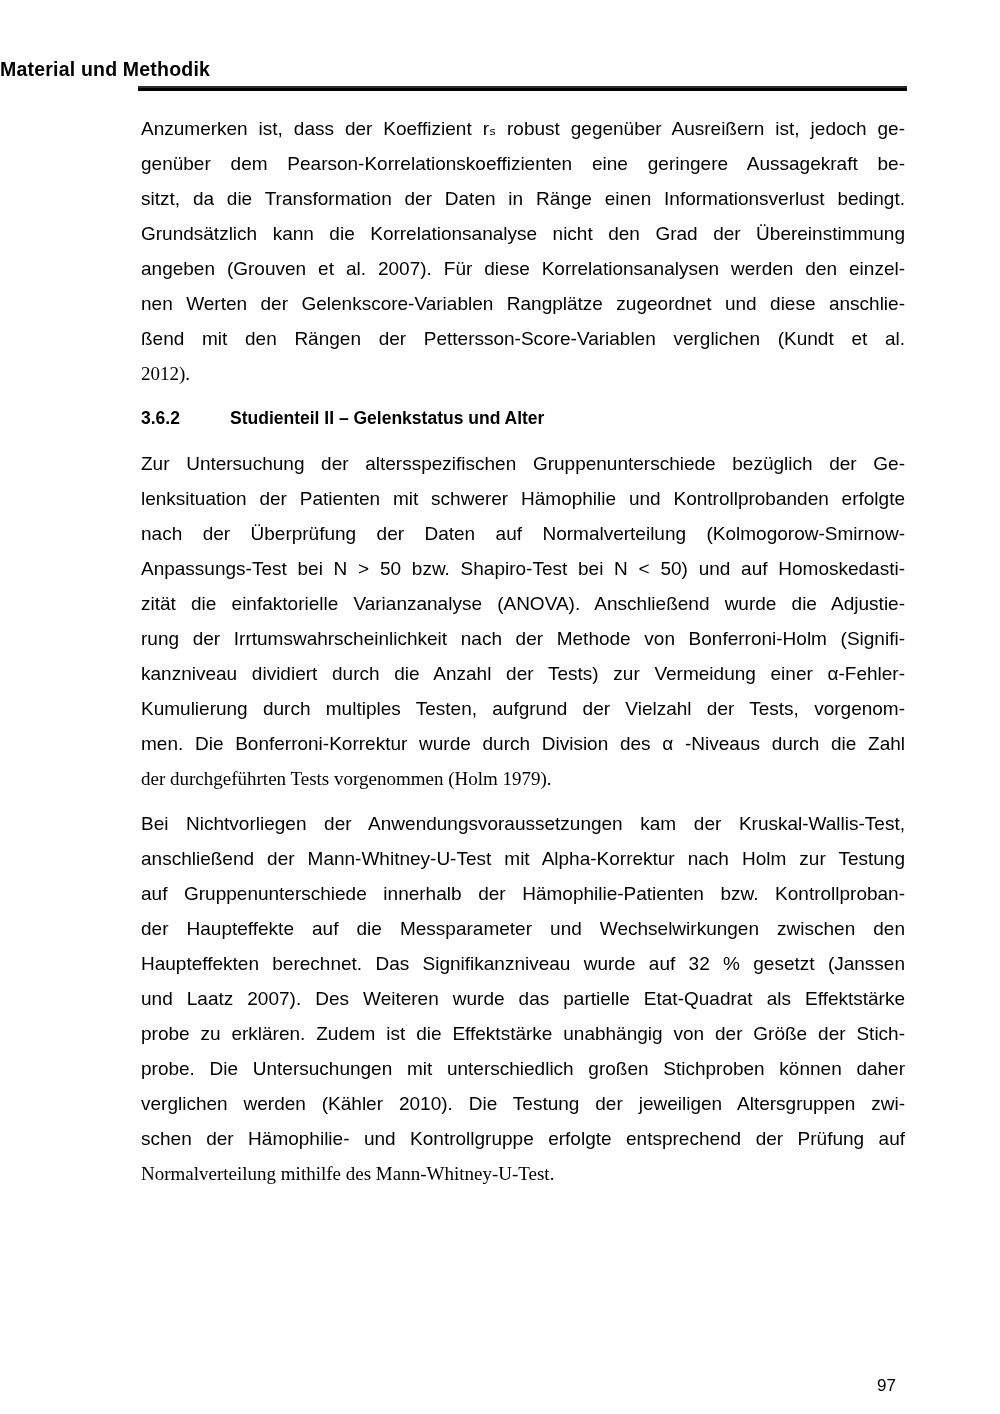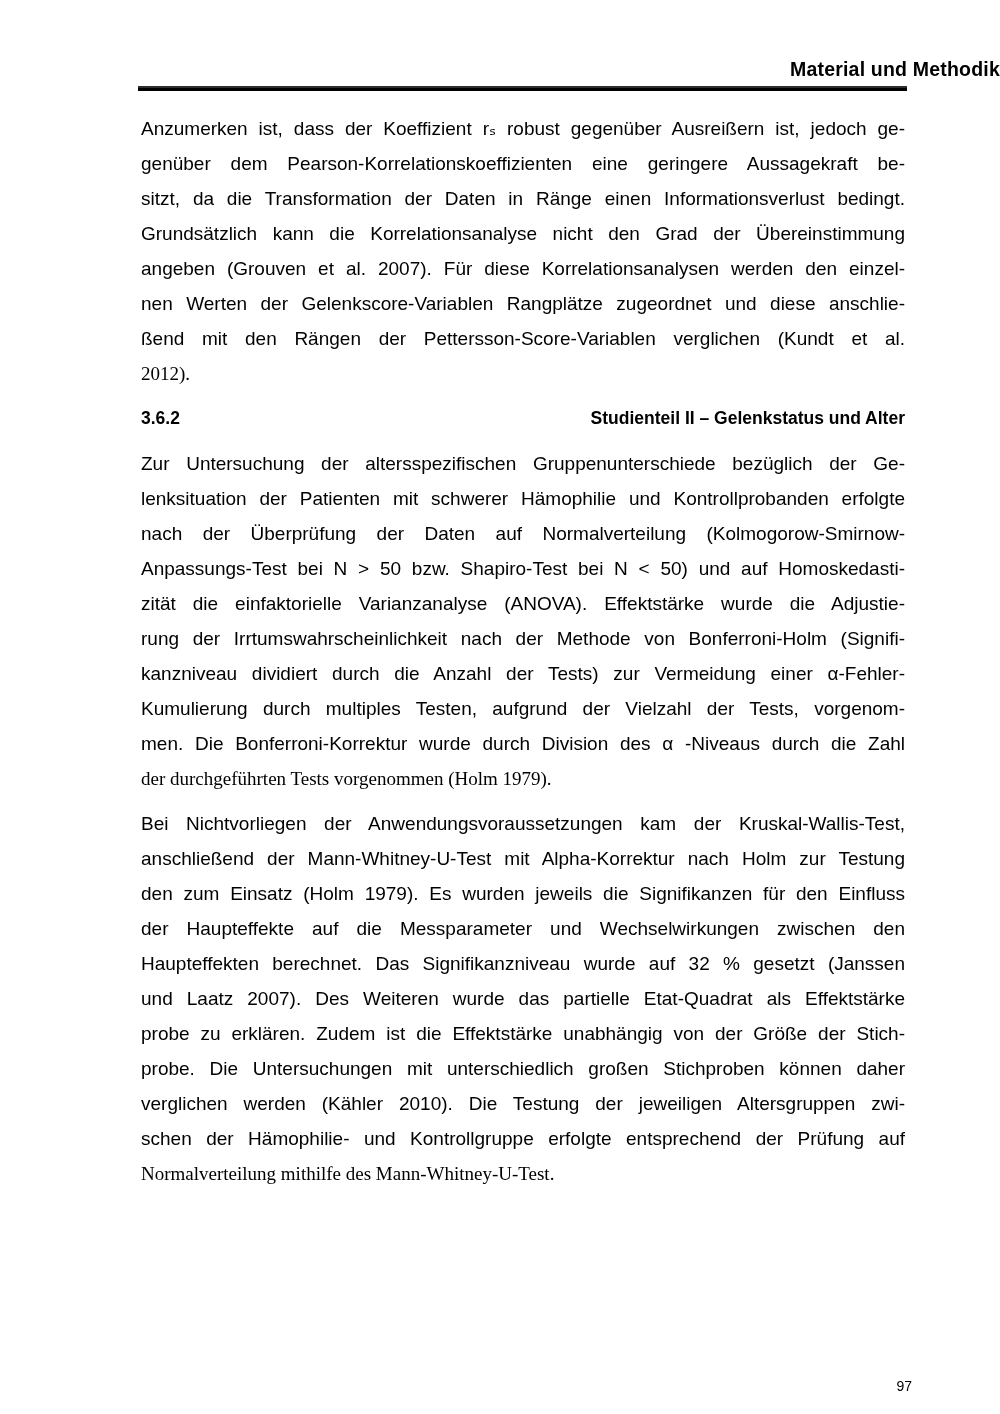--- a/index.html
+++ b/index.html
@@ -10,21 +10,21 @@
     color: #000;
     overflow: hidden;
   }
   .page {
     position: relative;
     width: 1000px; height: 1414px;
     background: #ffffff;
   }
   .header-title {
     margin-top: 56px;
-    text-align: right;
+    text-align: left;
     font-size: 19.5px;
     line-height: 26px;
     font-weight: bold;
     letter-spacing: 0.2px;
   }
   .rule {
     margin: 4px 93px 0 138px;
     height: 2px;
     border-top: 2px solid #2e2e2e;
     border-bottom: 3px solid #000;
@@ -39,28 +39,27 @@
     text-align: justify;
     text-align-last: justify;
   }
   .line.last { text-align: left; text-align-last: left; font-family: Liberation Serif, serif; }
   .heading {
     display: flex;
     font-weight: bold;
     font-size: 17.5px;
     line-height: 35px;
     margin: 9px 0 10px 0;
-    justify-content: space-between;
   }
   .heading .num { flex: 0 0 89px; width: 89px; }
   .page-number {
     position: absolute;
     top: 1318px;
-    right: 88px;
-    font-size: 14px;
+    right: 104px;
+    font-size: 17px;
     line-height: 24px;
   }
 </style>
 </head>
 <body>
 
 <div class="page">
   <div class="header-title">Material und Methodik</div>
   <div class="rule"></div>
   <div class="content">
@@ -76,31 +75,31 @@
       </div>
       <div class="heading">
         <span class="num">3.6.2</span>
         <span>Studienteil II – Gelenkstatus und Alter</span>
       </div>
       <div class="para">
         <div class="line">Zur Untersuchung der altersspezifischen Gruppenunterschiede bezüglich der Ge-</div>
         <div class="line">lenksituation der Patienten mit schwerer Hämophilie und Kontrollprobanden erfolgte</div>
         <div class="line">nach der Überprüfung der Daten auf Normalverteilung (Kolmogorow-Smirnow-</div>
         <div class="line">Anpassungs-Test bei N &gt; 50 bzw. Shapiro-Test bei N &lt; 50) und auf Homoskedasti-</div>
-        <div class="line">zität die einfaktorielle Varianzanalyse (ANOVA). Effektstärke wurde die Adjustie-</div>
+        <div class="line">zität die einfaktorielle Varianzanalyse (ANOVA). Anschließend wurde die Adjustie-</div>
         <div class="line">rung der Irrtumswahrscheinlichkeit nach der Methode von Bonferroni-Holm (Signifi-</div>
         <div class="line">kanzniveau dividiert durch die Anzahl der Tests) zur Vermeidung einer α-Fehler-</div>
         <div class="line">Kumulierung durch multiples Testen, aufgrund der Vielzahl der Tests, vorgenom-</div>
         <div class="line">men. Die Bonferroni-Korrektur wurde durch Division des α -Niveaus durch die Zahl</div>
         <div class="line last">der durchgeführten Tests vorgenommen (Holm 1979).</div>
       </div>
       <div class="para">
         <div class="line">Bei Nichtvorliegen der Anwendungsvoraussetzungen kam der Kruskal-Wallis-Test,</div>
         <div class="line">anschließend der Mann-Whitney-U-Test mit Alpha-Korrektur nach Holm zur Testung</div>
-        <div class="line">den zum Einsatz (Holm 1979). Es wurden jeweils die Signifikanzen für den Einfluss</div>
+        <div class="line">auf Gruppenunterschiede innerhalb der Hämophilie-Patienten bzw. Kontrollproban-</div>
         <div class="line">der Haupteffekte auf die Messparameter und Wechselwirkungen zwischen den</div>
         <div class="line">Haupteffekten berechnet. Das Signifikanzniveau wurde auf 32 % gesetzt (Janssen</div>
         <div class="line">und Laatz 2007). Des Weiteren wurde das partielle Etat-Quadrat als Effektstärke</div>
         <div class="line">probe zu erklären. Zudem ist die Effektstärke unabhängig von der Größe der Stich-</div>
         <div class="line">probe. Die Untersuchungen mit unterschiedlich großen Stichproben können daher</div>
         <div class="line">verglichen werden (Kähler 2010). Die Testung der jeweiligen Altersgruppen zwi-</div>
         <div class="line">schen der Hämophilie- und Kontrollgruppe erfolgte entsprechend der Prüfung auf</div>
         <div class="line last">Normalverteilung mithilfe des Mann-Whitney-U-Test.</div>
       </div>
     </div>

